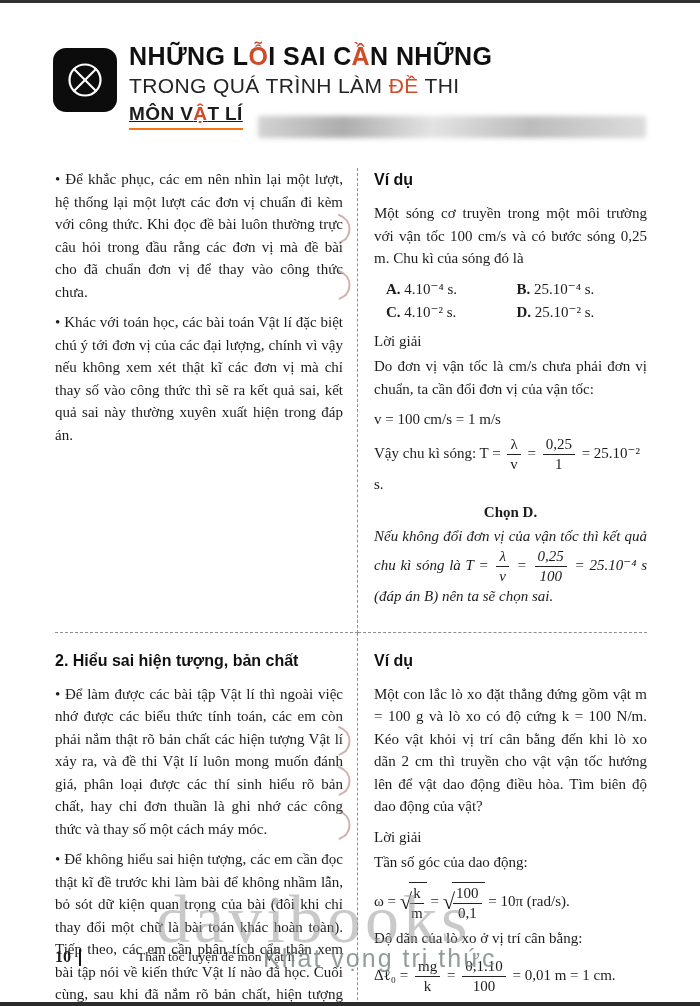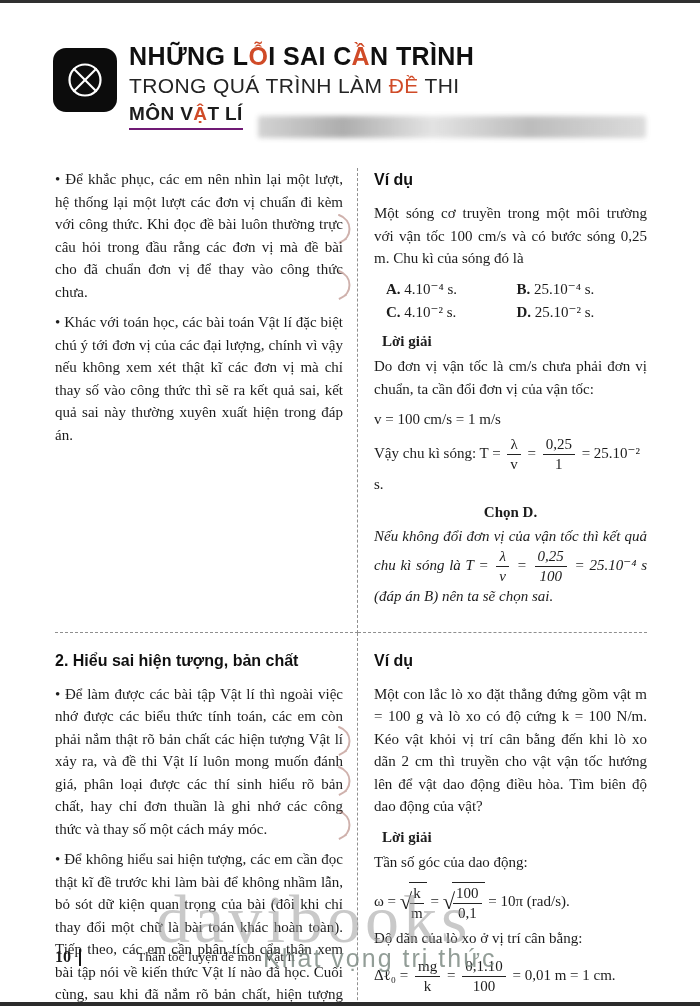--- a/index.html
+++ b/index.html
@@ -16,41 +16,41 @@
   .header { position:absolute; top:42px; left:53px; right:50px; height:110px; }
   .badge {
     position:absolute; left:0; top:6px; width:64px; height:64px;
     background:#0c0c0c; border-radius:13px;
     display:flex; align-items:center; justify-content:center;
   }
   .titles { position:absolute; left:76px; top:0; white-space:nowrap; }
   .t1 { font-family:"Liberation Sans","DejaVu Sans",sans-serif; font-weight:700; font-size:25px; letter-spacing:.4px; color:#101010; }
   .t2 { font-family:"Liberation Sans","DejaVu Sans",sans-serif; font-weight:400; font-size:21px; letter-spacing:.4px; color:#242424; margin-top:3px; }
   .t3 { font-family:"Liberation Sans","DejaVu Sans",sans-serif; font-weight:700; font-size:19px; letter-spacing:.4px;
-        display:inline-block; border-bottom:2px solid #701a75; padding-bottom:3px; margin-top:5px; }
+        display:inline-block; border-bottom:2px solid #f97316; padding-bottom:3px; margin-top:5px;text-decoration:underline; }
   .red { color:#d04b28; }
   .scan-smudge {
     position:absolute; left:205px; top:74px; width:388px; height:22px; border-radius:2px;
     background:linear-gradient(90deg, rgba(110,110,110,.38), rgba(70,70,70,.55) 22%, rgba(140,140,140,.30) 45%, rgba(90,90,90,.50) 70%, rgba(130,130,130,.35));
     filter:blur(2.5px); opacity:.8;
   }
 
   
   .main {
     position:absolute; top:168px; left:55px; width:592px;
     display:grid; grid-template-columns:303px 289px;
     font-size:15px; line-height:1.5;
   }
   .cell.cl { padding-right:14px; border-right:1.5px dashed #8f8f8f; }
   .cell.cr { padding-left:16px; }
   .cell.r1 { border-bottom:1.5px dashed #8f8f8f; padding-bottom:24px; min-height:358px; }
   .cell.r2 { padding-top:16px; }
   .sec-h, .vd-h { font-family:"Liberation Sans","DejaVu Sans",sans-serif; font-weight:700; font-size:16px; margin-bottom:10px; color:#111; }
   .para { text-align:justify; margin-bottom:8px; }
-  .sol-h { font-weight:700; margin:6px 8px 3px; }
+  .sol-h { font-weight:400; margin:6px 0 3px; }
   .chon { font-weight:700; margin:4px 0 2px;text-align:center; }
   .note { font-style:italic; text-align:justify; margin-top:2px; }
   .ans-row { display:flex; margin:1px 0 1px 12px; }
   .ans { width:50%; }
   .ans-label { font-weight:700; }
   .eq { margin:5px 0; }
 
   
   .frac { display:inline-block; vertical-align:middle; text-align:center; line-height:1.15; margin:0 3px; }
   .frac .num { display:block; border-bottom:1px solid #222; padding:0 3px 1px; }
@@ -84,21 +84,21 @@
 
 <header class="header">
   <div class="badge">
     <svg width="46" height="46" viewBox="0 0 46 46" aria-hidden="true">
       <circle cx="23" cy="23" r="15.5" fill="none" stroke="#ffffff" stroke-width="2.2"></circle>
       <line x1="12" y1="12" x2="34" y2="34" stroke="#ffffff" stroke-width="2.2" stroke-linecap="round"></line>
       <line x1="34" y1="12" x2="12" y2="34" stroke="#ffffff" stroke-width="2.2" stroke-linecap="round"></line>
     </svg>
   </div>
   <div class="titles">
-    <div class="t1"><span>NHỮNG L</span><span class="red">Ỗ</span><span>I SAI C</span><span class="red">Ầ</span><span>N TRÌNH</span></div>
+    <div class="t1"><span>NHỮNG L</span><span class="red">Ỗ</span><span>I SAI C</span><span class="red">Ầ</span><span>N NHỮNG</span></div>
     <div class="t2"><span>TRONG QUÁ TRÌNH LÀM </span><span class="red">ĐỀ</span><span> THI</span></div>
     <div class="t3"><span>MÔN V</span><span class="red">Ậ</span><span>T LÍ</span></div>
   </div>
   <div class="scan-smudge"></div>
 </header>
 
 <main class="main">
 
   <section class="cell cl r1">
     <p class="para">• Để khắc phục, các em nên nhìn lại một lượt, hệ thống lại một lượt các đơn vị chuẩn đi kèm với công thức. Khi đọc đề bài luôn thường trực câu hỏi trong đầu rằng các đơn vị mà đề bài cho đã chuẩn đơn vị để thay vào công thức chưa.</p>

